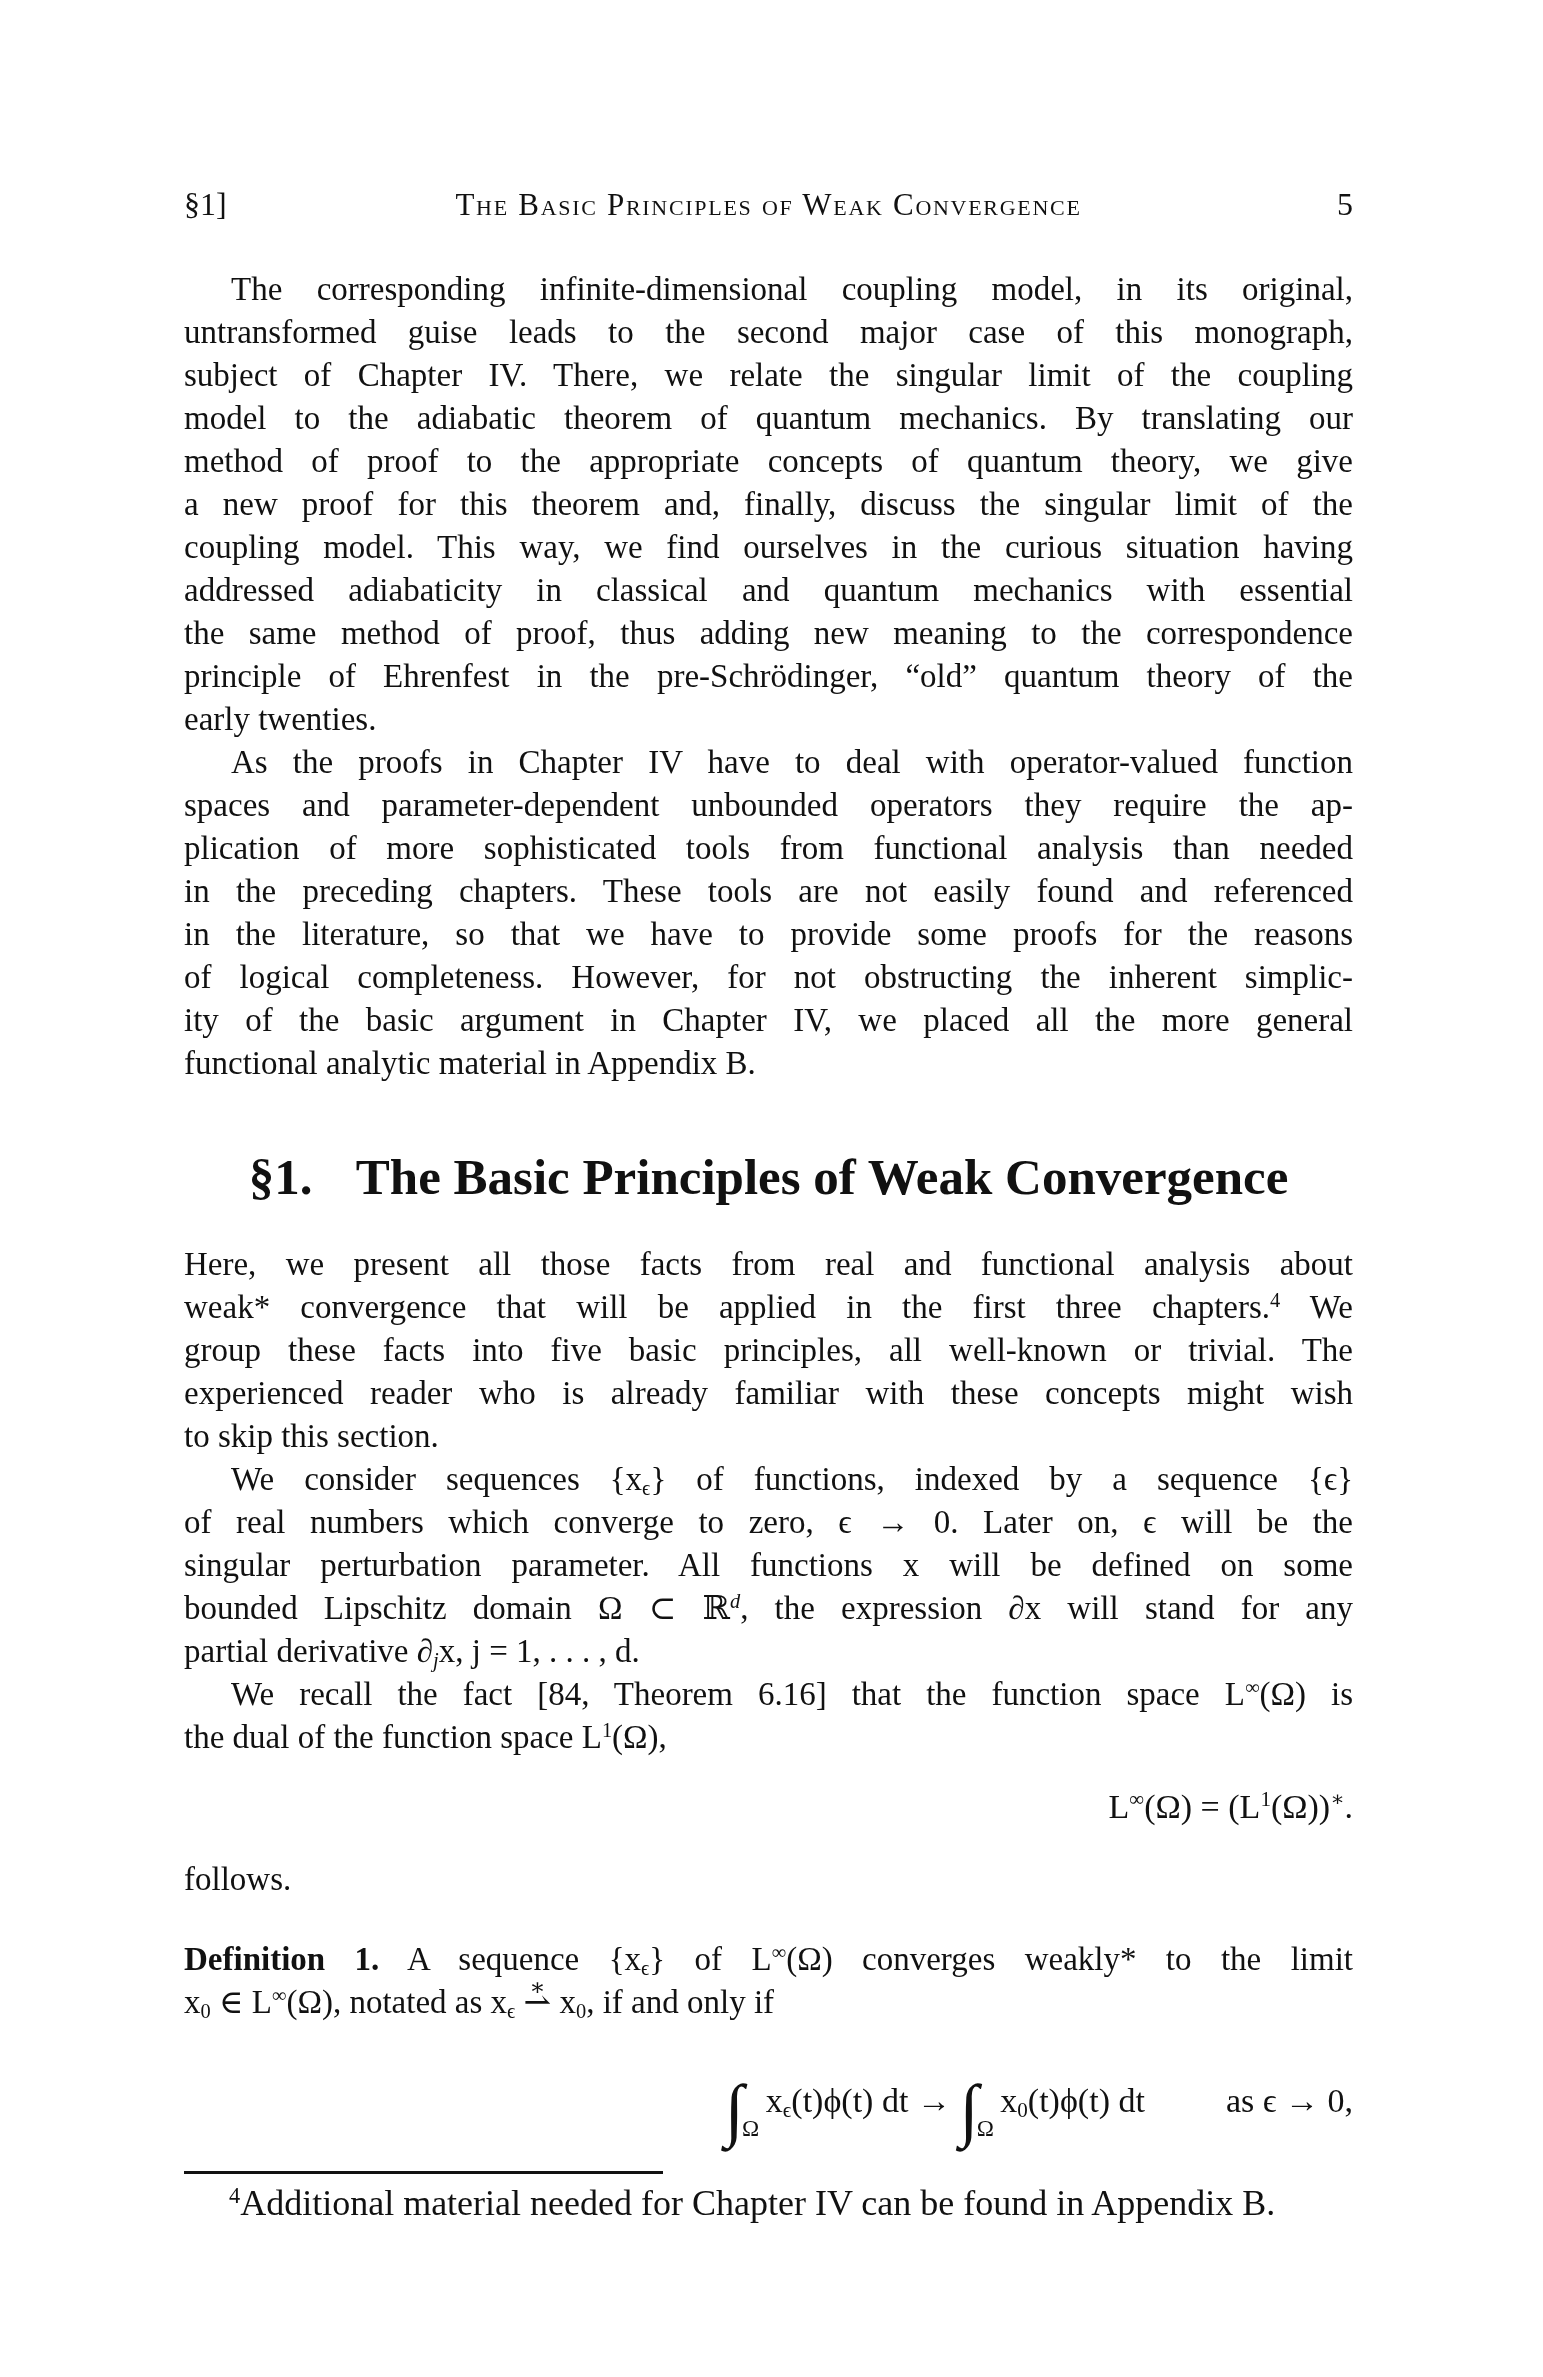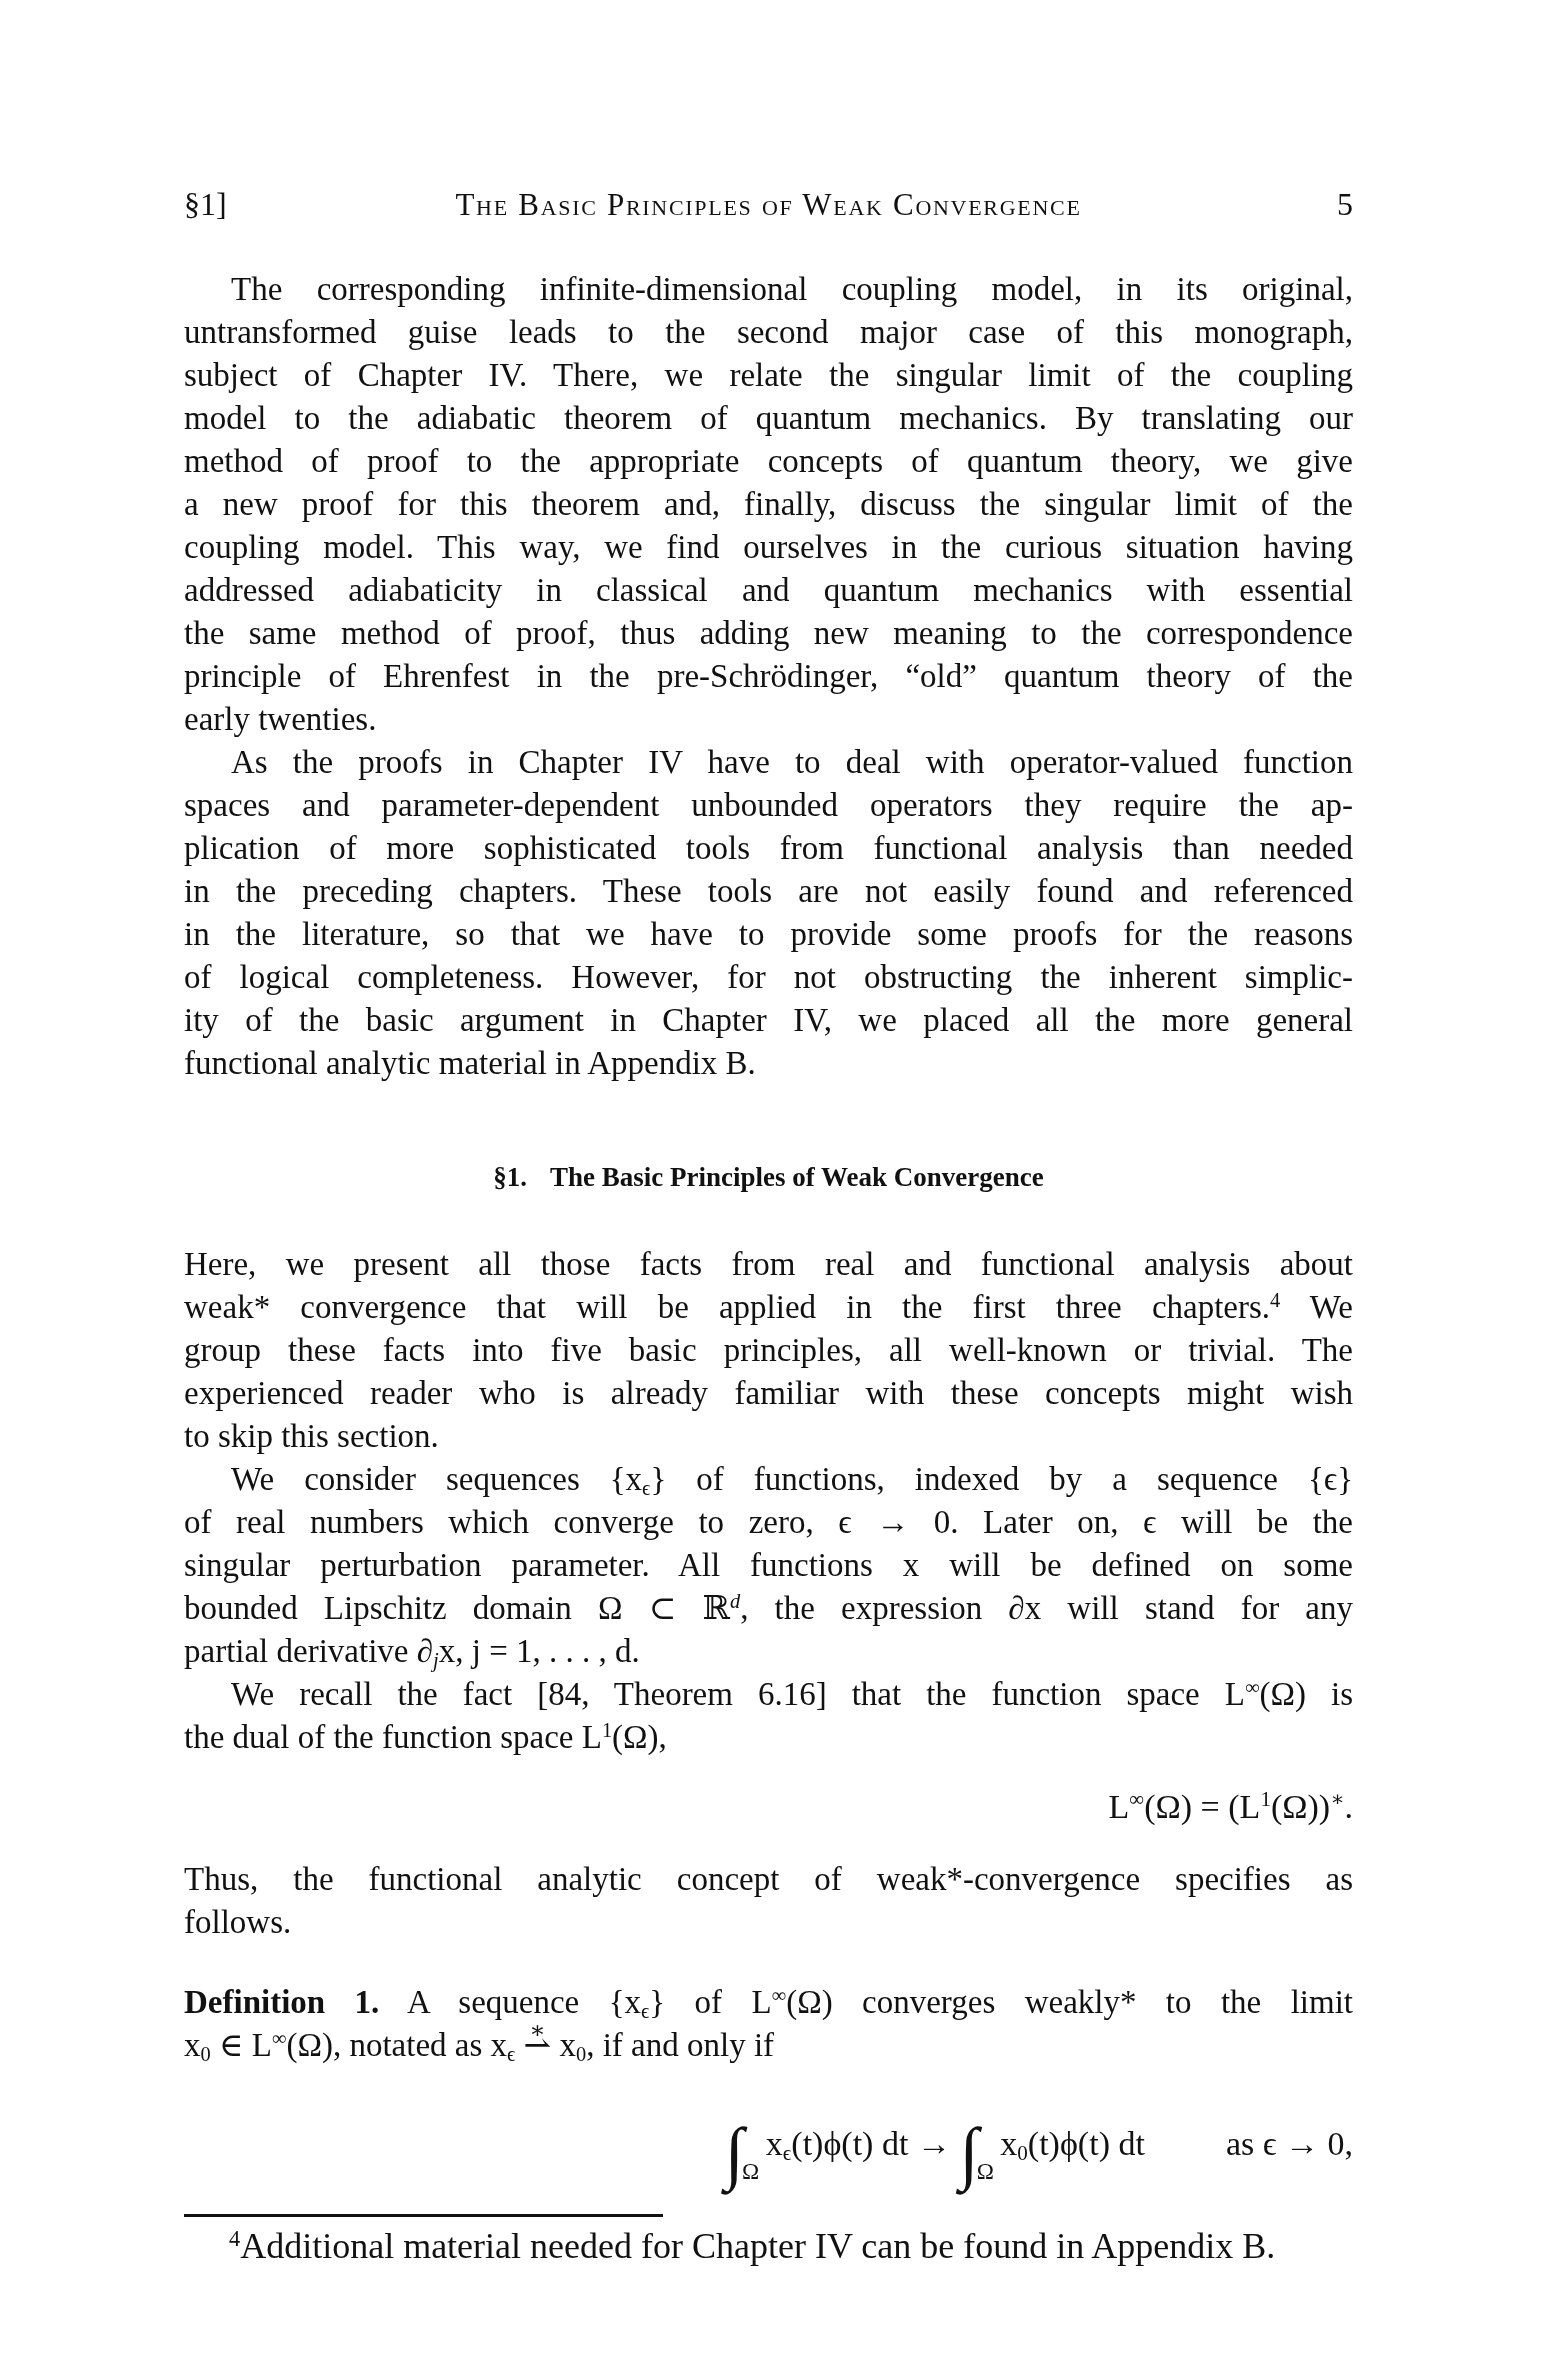--- a/index.html
+++ b/index.html
@@ -32,21 +32,21 @@
   
   .i{}
   .b{font-weight:bold;}
   .sup,.supi{font-size:62%;vertical-align:0.55em;line-height:0;}
   .sub,.subi{font-size:62%;vertical-align:-0.22em;line-height:0;}
   .supi,.subi{font-style:italic;}
   .ov{position:relative;display:inline-block;line-height:0;}
   .ovmark{position:absolute;top:-0.62em;left:50%;transform:translateX(-50%);font-size:72%;}
   
   .sec-heading{
-    text-align:center;font-size:27px;font-weight:bold;
+    text-align:center;font-size:51px;font-weight:bold;
     margin:67px 0 41px 0;line-height:50px;
   }
   .sec-num{margin-right:0.85em;}
   
   .equation{
     text-align:right;font-size:34px;line-height:51px;
     margin:22px 0 26px 0;
   }
   .eq-big{line-height:96px;margin:29px 0 8.6px 0;}
   .int{font-size:205%;vertical-align:-0.30em;line-height:0;}
@@ -109,21 +109,20 @@
       <div class="pline last">partial derivative ∂<span class="subi">j</span><span class="i">x</span>, <span class="i">j</span> = 1, . . . , <span class="i">d</span>.</div>
     </div>
   <div class="para">
       <div class="pline indent">We recall the fact [84, Theorem 6.16] that the function space <span class="i">L</span><span class="sup">∞</span>(Ω) is</div>
       <div class="pline last">the <span class="i">dual</span> of the function space <span class="i">L</span><span class="sup">1</span>(Ω),</div>
     </div>
 
   <div class="equation"><span class="i">L</span><span class="sup">∞</span>(Ω) = (<span class="i">L</span><span class="sup">1</span>(Ω))<span class="sup">∗</span>.</div>
 
   <div class="para">
-      <div class="pline">Thus, the functional analytic concept of weak*-convergence specifies as</div>
       <div class="pline last">follows.</div>
     </div>
   <div class="para def">
       <div class="pline"><span class="b">Definition 1.</span> A sequence {<span class="i">x</span><span class="sub">ϵ</span>} of <span class="i">L</span><span class="sup">∞</span>(Ω) <span class="i">converges weakly*</span> to the limit</div>
       <div class="pline last"><span class="i">x</span><span class="sub">0</span> ∈ <span class="i">L</span><span class="sup">∞</span>(Ω), notated as <span class="i">x</span><span class="sub">ϵ</span> <span class="ov"><span class="ovmark">∗</span>⇀</span> <span class="i">x</span><span class="sub">0</span>, if and only if</div>
     </div>
 
   <div class="equation eq-big"><span class="int">∫</span><span class="intsub">Ω</span><span class="i">x</span><span class="sub">ϵ</span>(<span class="i">t</span>)<span class="i">ϕ</span>(<span class="i">t</span>) <span class="i">dt</span> → <span class="int">∫</span><span class="intsub">Ω</span><span class="i">x</span><span class="sub">0</span>(<span class="i">t</span>)<span class="i">ϕ</span>(<span class="i">t</span>) <span class="i">dt</span><span class="gap"></span>as ϵ → 0,</div>
 
   <hr class="footnote-rule">

